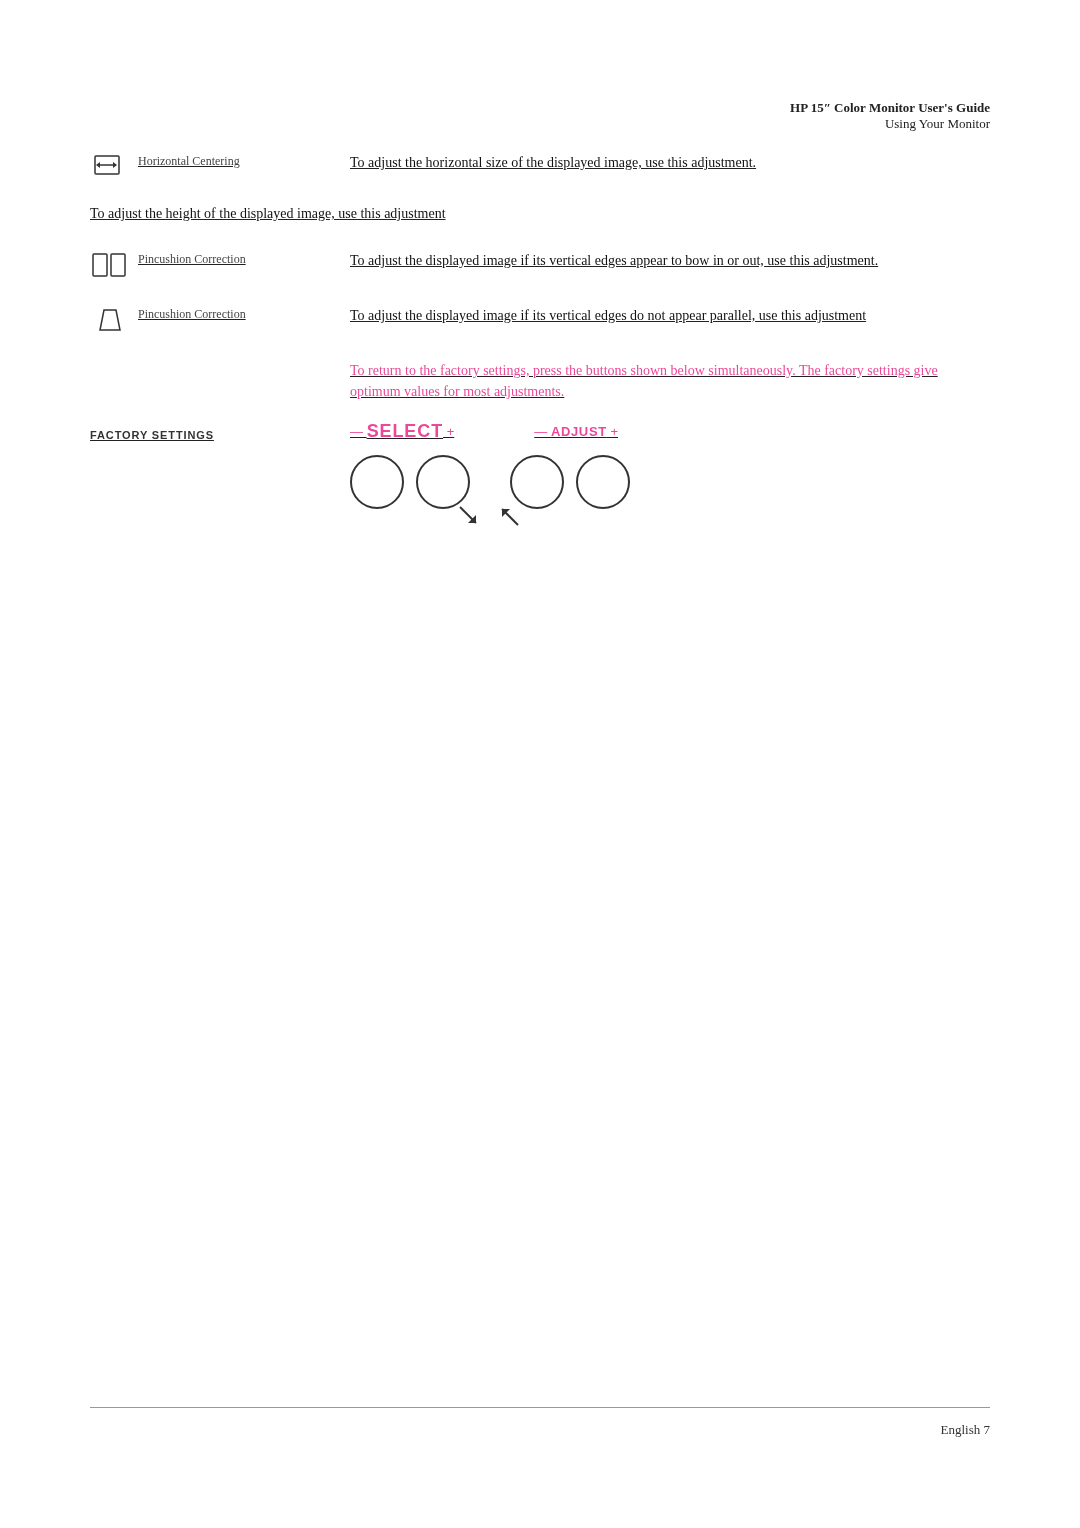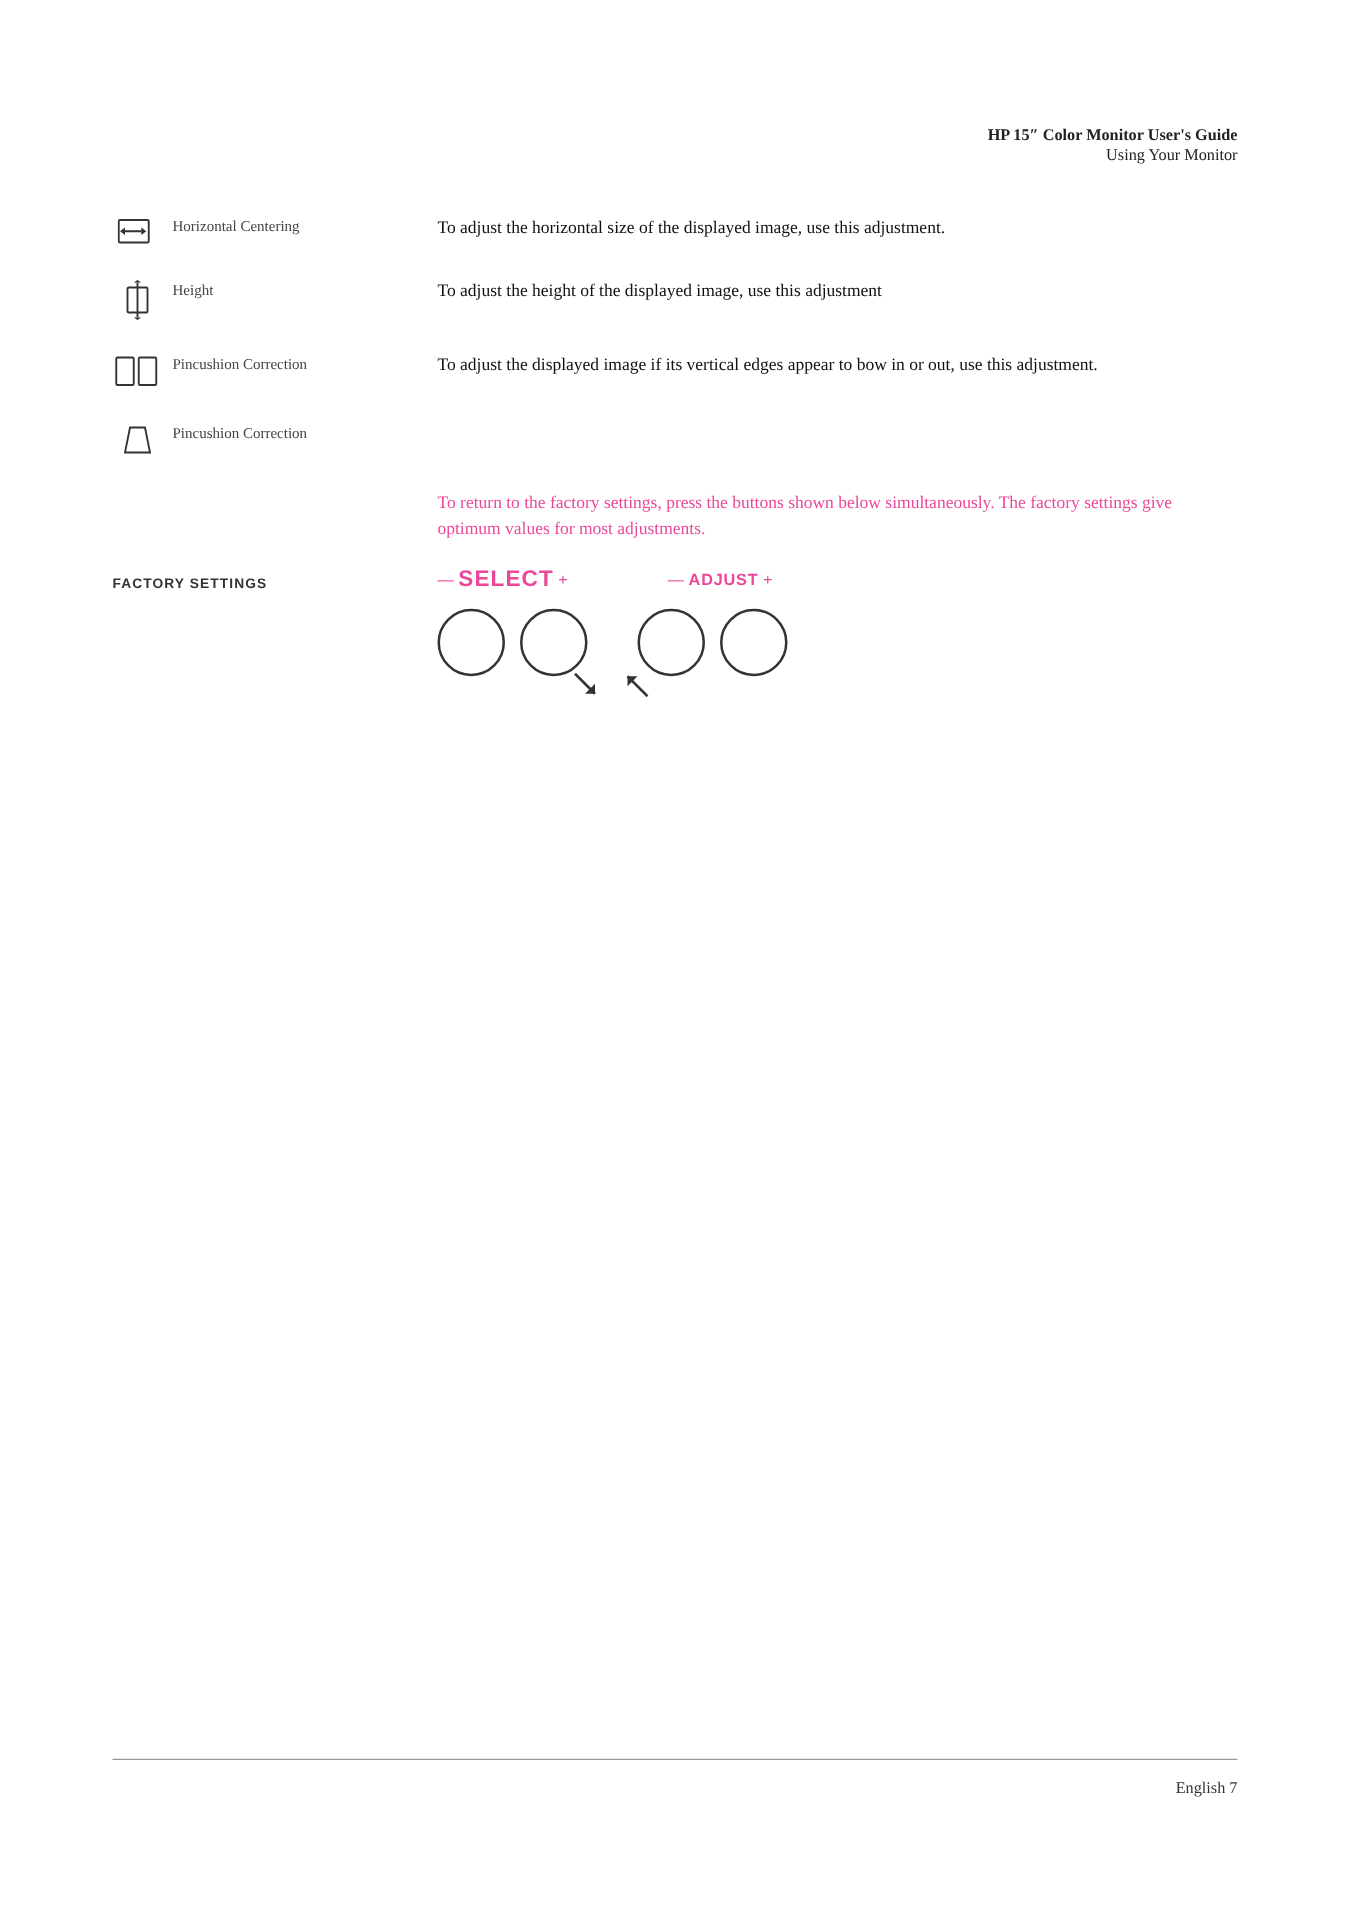--- a/index.html
+++ b/index.html
@@ -31,21 +31,22 @@
     .header-title {
       font-weight: bold;
       font-size: 13px;
     }
     .header-subtitle {
       font-size: 13px;
     }
 
     
     .content {
-      margin-top: 92px;
+      margin-top: 72px;
+      text-decoration: underline;
     }
 
     
     .setting-row {
       display: flex;
       align-items: flex-start;
       margin-bottom: 26px;
     }
 
     .icon-label-col {
@@ -164,32 +165,20 @@
             <polygon points="19,9 23,12 19,15" fill="#333"></polygon>
             <polygon points="6,9 2,12 6,15" fill="#333"></polygon>
           </svg>
         </div>
         <div class="label-text">Horizontal Centering</div>
       </div>
       <div class="desc-col">To adjust the horizontal size of the displayed image, use this adjustment.</div>
     </div>
 
     <div class="setting-row">
-      <div class="icon-label-col">
-        <div class="icon-wrap">
-          <svg width="28" height="32" viewBox="0 0 28 32">
-
-            <rect x="6" y="6" width="16" height="20" rx="1" fill="none" stroke="#333" stroke-width="1.5"></rect>
-            <line x1="14" y1="2" x2="14" y2="30" stroke="#333" stroke-width="1.5"></line>
-            <polygon points="11,2 14,0 17,2" fill="#333"></polygon>
-            <polygon points="11,30 14,32 17,30" fill="#333"></polygon>
-          </svg>
-        </div>
-        <div class="label-text">Height</div>
-      </div>
       <div class="desc-col">To adjust the height of the displayed image, use this adjustment</div>
     </div>
 
 
     <div class="setting-row">
       <div class="icon-label-col">
         <div class="icon-wrap">
           <svg width="38" height="28" viewBox="0 0 38 28">
 
             <rect x="2" y="3" width="14" height="22" rx="1" fill="none" stroke="#333" stroke-width="1.5"></rect>
@@ -204,20 +193,21 @@
     <div class="setting-row">
       <div class="icon-label-col">
         <div class="icon-wrap">
           <svg width="32" height="28" viewBox="0 0 32 28">
 
             <polygon points="6,24 26,24 22,4 10,4" fill="none" stroke="#333" stroke-width="1.5"></polygon>
           </svg>
         </div>
         <div class="label-text">Pincushion Correction</div>
       </div>
+      <div class="desc-col">To adjust the displayed image if its vertical edges do not appear parallel, use this adjustment</div>
     </div>
 
     <div class="factory-row">
       <div class="factory-label-col">
         <div class="factory-label">FACTORY SETTINGS</div>
       </div>
       <div class="factory-desc-col">
         <div>To return to the factory settings, press the buttons shown below simultaneously. The factory settings give optimum values for most adjustments.</div>
 
         <div class="buttons-diagram">

